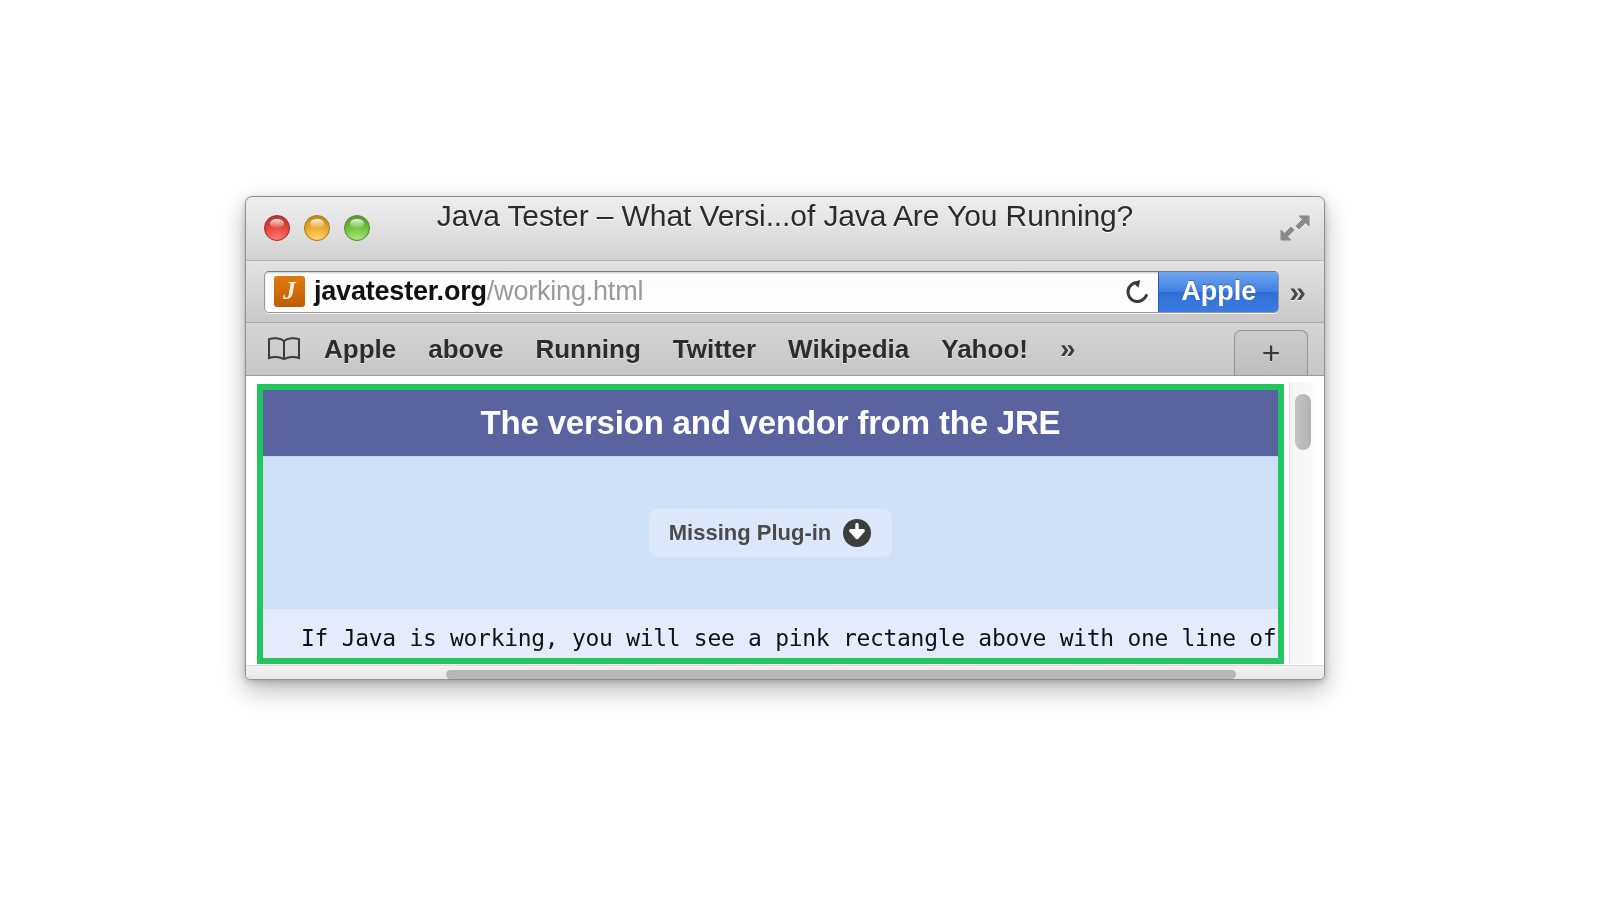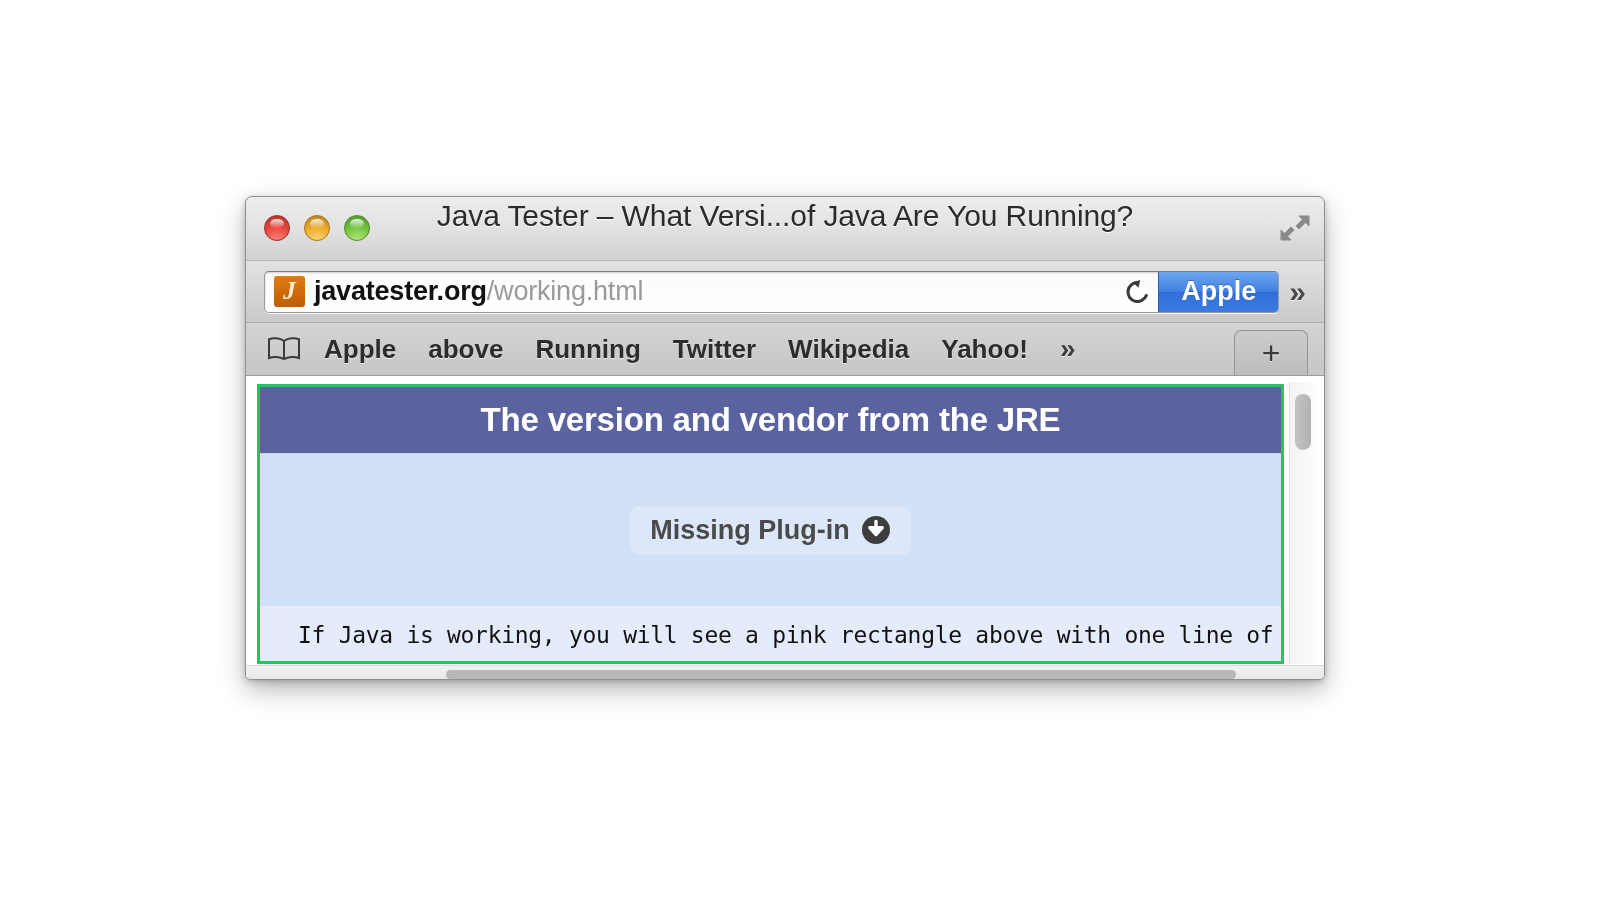--- a/index.html
+++ b/index.html
@@ -259,21 +259,21 @@
     height: 306px;
     background: #ffffff;
     overflow: hidden;
   }
   .page-inner {
     position: absolute;
     left: 11px;
     top: 8px;
     right: 40px;
     bottom: 18px;
-    border: 3px solid #22c55e;
+    border: 6px solid #22c55e;
     box-sizing: border-box;
     background: #e4ecfb;
     overflow: hidden;
   }
   .jre-header {
     height: 66px;
     background: #5b62a0;
     display: flex;
     align-items: center;
     justify-content: center;
@@ -293,21 +293,21 @@
   .plugin-pill {
     background: #dce8fa;
     border-radius: 9px;
     padding: 9px 20px;
     display: flex;
     align-items: center;
     gap: 11px;
     cursor: pointer;
   }
   .plugin-pill .label {
-    font-size: 27px;
+    font-size: 22px;
     font-weight: 600;
     color: #4a4a4a;
     white-space: nowrap;
   }
   .dl-icon {
     width: 30px;
     height: 30px;
     flex: none;
   }
   .jre-text {

